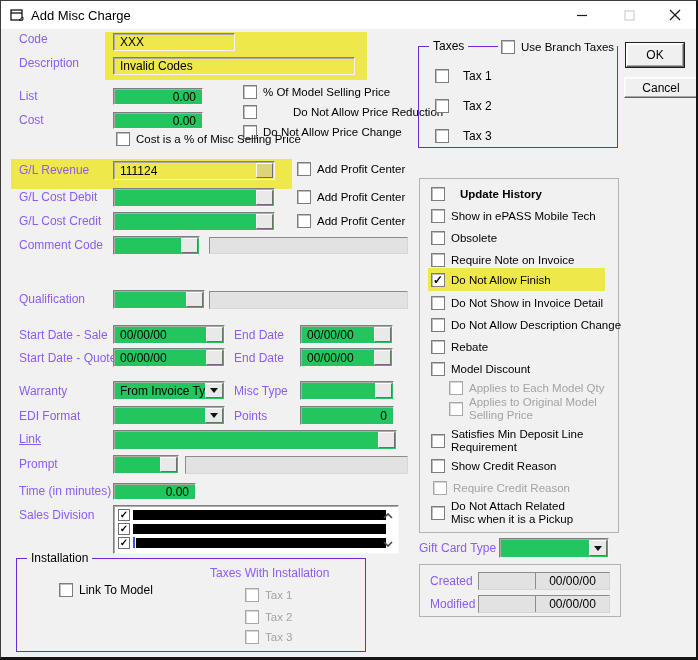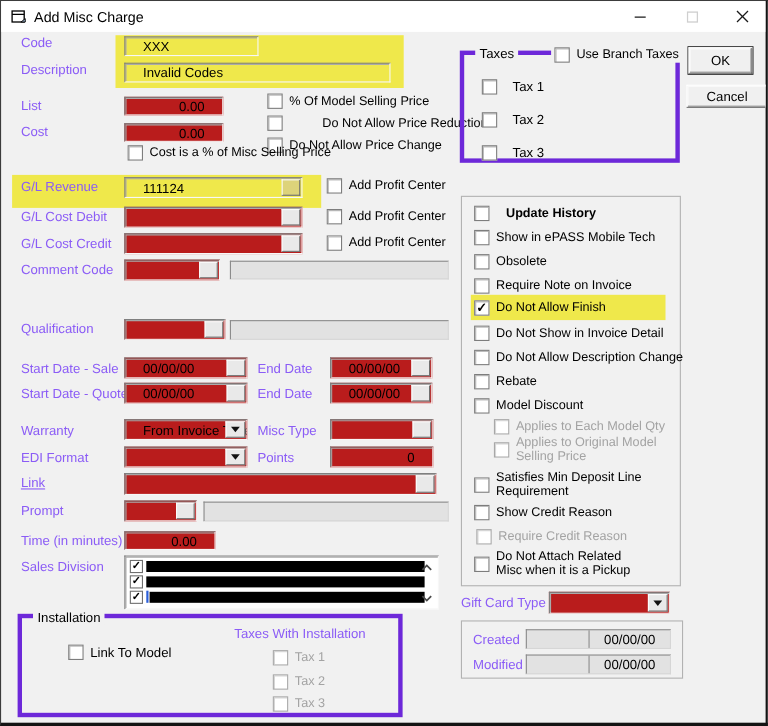--- a/index.html
+++ b/index.html
@@ -5,24 +5,24 @@
   html,body{margin:0;padding:0;}
   body{width:698px;height:660px;font-family:"Liberation Sans",sans-serif;-webkit-font-smoothing:antialiased;}
   #win{position:relative;width:698px;height:660px;box-sizing:border-box;background:#f1f1f1;
        border-top:1px solid #3c3c3c;border-left:1px solid #3c3c3c;border-right:2px solid #141414;border-bottom:3px solid #141414;overflow:hidden;}
   
   .titlebar{position:absolute;left:0;top:0;width:100%;height:28px;background:#ffffff;}
   .title-text{position:absolute;left:30px;top:7px;font-size:13px;color:#000;white-space:nowrap;}
   .sysbtn{position:absolute;top:0;width:40px;height:28px;display:flex;align-items:center;justify-content:center;}
   
   .lbl{position:absolute;font-size:12px;color:#8b5cf6;white-space:nowrap;line-height:13px;}
-  .tb{position:absolute;box-sizing:border-box;background:#b91c1c;
+  .tb{position:absolute;box-sizing:border-box;background:#22c55e;
       border-top:1px solid #7f7f7f;border-left:1px solid #7f7f7f;border-bottom:1px solid #f7f7f7;border-right:1px solid #f7f7f7;
       box-shadow:inset 1px 1px 0 #ababab;font-size:12px;display:flex;align-items:center;}
-  .tb .val{padding:0 16px;white-space:nowrap;overflow:hidden;flex:1;}
+  .tb .val{padding:0 6px;white-space:nowrap;overflow:hidden;flex:1;}
   .tb .val.num{text-align:right;}
   .lookup{position:absolute;right:1px;top:1px;bottom:1px;width:15px;background:#e9e9e9;
       border-top:1px solid #fbfbfb;border-left:1px solid #fbfbfb;border-bottom:1px solid #6f6f6f;border-right:1px solid #6f6f6f;}
   .yellowfill{background:#efe84b !important;}
   .yellowfill .lookup{background:#ddd37a;}
   .ro{position:absolute;box-sizing:border-box;background:#e2e2e2;
       border-top:1px solid #8c8c8c;border-left:1px solid #8c8c8c;border-bottom:1px solid #d6d6d6;border-right:1px solid #d6d6d6;}
   .ddarrow{position:absolute;right:1px;top:1px;bottom:1px;width:16px;background:#e9e9e9;display:flex;align-items:center;justify-content:center;
       border-top:1px solid #fbfbfb;border-left:1px solid #fbfbfb;border-bottom:1px solid #6f6f6f;border-right:1px solid #6f6f6f;}
   .ddarrow::after{content:"";width:0;height:0;border-left:4px solid transparent;border-right:4px solid transparent;border-top:5px solid #111;}
@@ -30,21 +30,21 @@
   
   .cbrow{position:absolute;display:flex;align-items:center;gap:6px;}
   .cb{width:12px;height:12px;flex:0 0 12px;background:#fff;border:1px solid #7d7d7d;
       box-shadow:inset 1px 1px 0 #bdbdbd;display:flex;align-items:center;justify-content:center;}
   .cb.checked::after{content:"✓";font-size:12px;font-weight:700;color:#000;line-height:10px;margin-top:-1px;}
   .cbrow .cbl{font-size:11.5px;line-height:13px;color:#000;white-space:nowrap;}
   .cbrow.wrap .cbl{white-space:normal;}
   .cbrow.disabled .cbl{color:#a3a3a3;}
   .cbrow.disabled .cb{border-color:#a8a8a8;box-shadow:inset 1px 1px 0 #d6d6d6;}
   
-  .grp{position:absolute;border:4px solid #6d28d9;box-sizing:border-box;}
+  .grp{position:absolute;border:1px solid #6d28d9;box-sizing:border-box;}
   .grpcap{position:absolute;top:-7px;left:10px;background:#f1f1f1;padding:0 4px;font-size:12px;line-height:13px;white-space:nowrap;}
   .plainbox{position:absolute;border:1px solid #b2b2b2;box-sizing:border-box;}
   
   .pushbtn{position:absolute;box-sizing:border-box;background:#f0f0f0;font-size:12px;display:flex;align-items:center;justify-content:center;
       border-top:1px solid #ffffff;border-left:1px solid #ffffff;border-bottom:1px solid #5e5e5e;border-right:1px solid #5e5e5e;
       box-shadow:inset -1px -1px 0 #a9a9a9,inset 1px 1px 0 #f9f9f9;}
   .defwrap{position:absolute;border:1px solid #1f1f1f;box-sizing:border-box;}
   .defwrap .pushbtn{left:0;top:0;right:0;bottom:0;width:100%;height:100%;}
   
   .sdrow{position:absolute;display:flex;align-items:center;}

